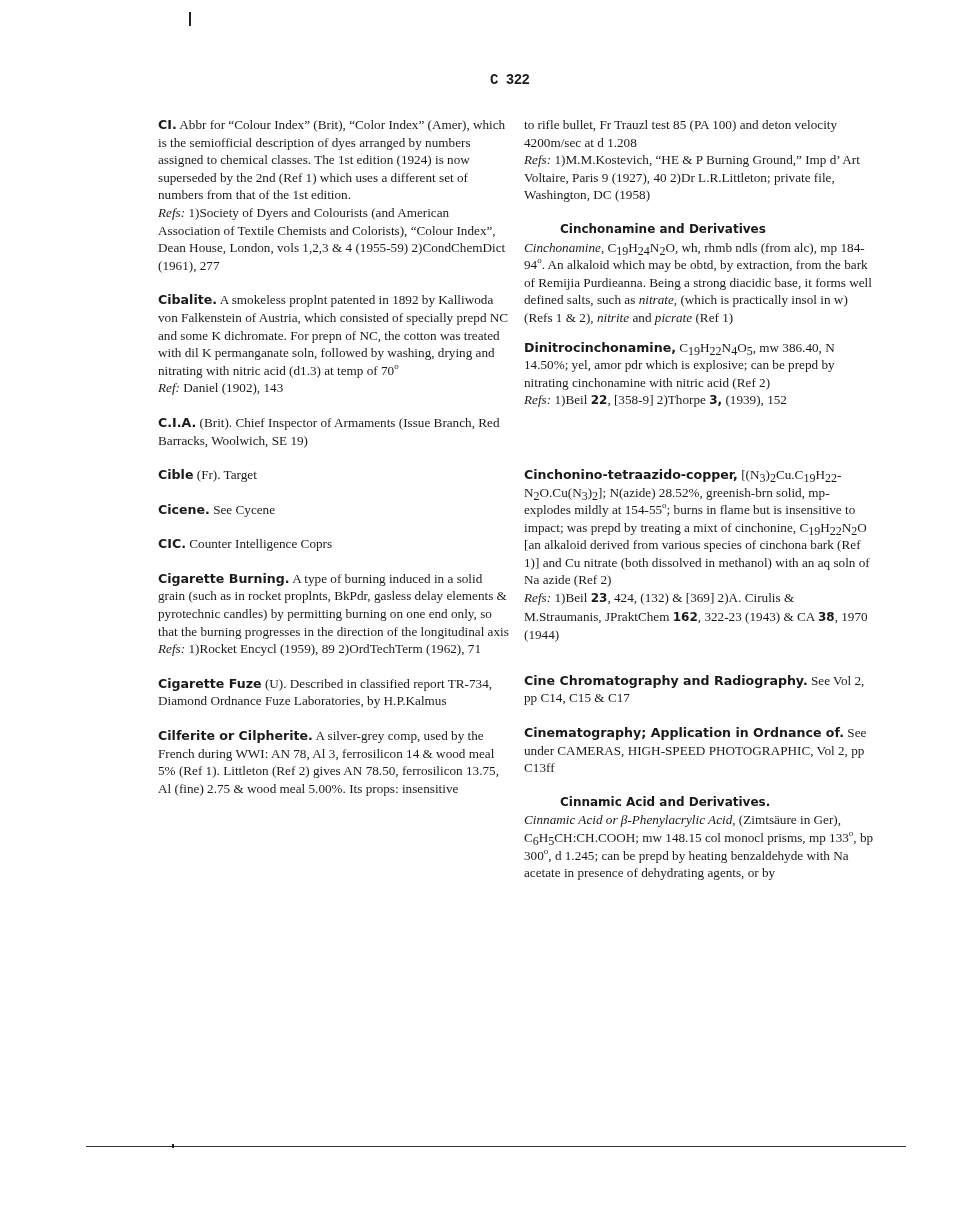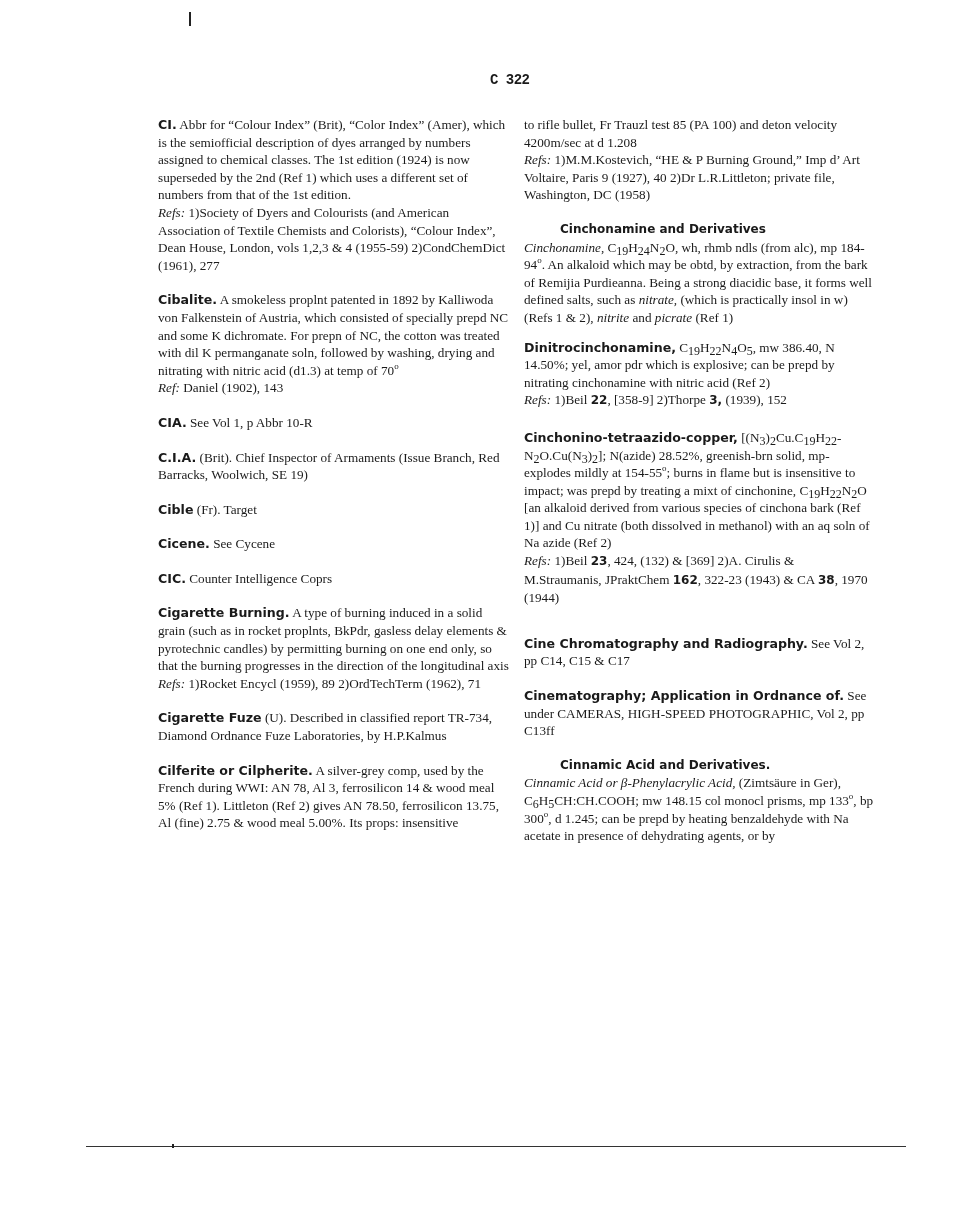--- a/index.html
+++ b/index.html
@@ -34,23 +34,20 @@
   <div class="entry">
     <p><span class="hw">CI.</span><span> Abbr for “Colour Index” (Brit), “Color Index” (Amer), which is the semiofficial description of dyes arranged by numbers assigned to chemical classes. The 1st edition (1924) is now superseded by the 2nd (Ref 1) which uses a different set of numbers from that of the 1st edition.</span></p>
     <p><i>Refs:</i><span> 1)Society of Dyers and Colourists (and American Association of Textile Chemists and Colorists), “Colour Index”, Dean House, London, vols 1,2,3 &amp; 4 (1955-59)  2)CondChemDict (1961), 277</span></p>
   </div>
 
   <div class="entry">
     <p><span class="hw">Cibalite.</span><span> A smokeless proplnt patented in 1892 by Kalliwoda von Falkenstein of Austria, which consisted of specially prepd NC and some K dichromate. For prepn of NC, the cotton was treated with dil K permanganate soln, followed by washing, drying and nitrating with nitric acid (d1.3) at temp of 70</span><sup>o</sup></p>
     <p><i>Ref:</i><span> Daniel (1902), 143</span></p>
   </div>
 
-  <div class="entry">
-    <p><span class="hw">CIA.</span><span> See Vol 1, p Abbr 10-R</span></p>
-  </div>
 
   <div class="entry">
     <p><span class="hw">C.I.A.</span><span> (Brit). Chief Inspector of Armaments (Issue Branch, Red Barracks, Woolwich, SE 19)</span></p>
   </div>
 
   <div class="entry">
     <p><span class="hw">Cible</span><span> (Fr). Target</span></p>
   </div>
 
 
@@ -81,21 +78,21 @@
   <div class="entry">
     <p><span>to rifle bullet, Fr Trauzl test 85 (PA 100) and deton velocity 4200m/sec at d 1.208</span></p>
     <p><i>Refs:</i><span> 1)M.M.Kostevich, “HE &amp; P Burning Ground,” Imp d’ Art Voltaire, Paris 9 (1927), 40  2)Dr L.R.Littleton; private file, Washington, DC (1958)</span></p>
   </div>
 
   <div class="entry" style="margin-bottom:12px">
     <p class="center-head">Cinchonamine and Derivatives</p>
     <p><i>Cinchonamine</i>, <span><span>C</span><sub>19</sub><span>H</span><sub>24</sub><span>N</span><sub>2</sub><span>O</span></span><span>, wh, rhmb ndls (from alc), mp 184-94</span><sup>o</sup><span>. An alkaloid which may be obtd, by extraction, from the bark of Remijia Purdieanna. Being a strong diacidic base, it forms well defined salts, such as </span><i>nitrate,</i><span> (which is practically insol in w) (Refs 1 &amp; 2), </span><i>nitrite</i><span> and </span><i>picrate</i><span> (Ref 1)</span></p>
   </div>
 
-  <div class="entry" style="margin-bottom:19px">
+  <div class="entry" style="margin-bottom:56px">
     <p><span class="hw">Dinitrocinchonamine,</span> <span><span>C</span><sub>19</sub><span>H</span><sub>22</sub><span>N</span><sub>4</sub><span>O</span><sub>5</sub></span><span>, mw 386.40, N 14.50%; yel, amor pdr which is explosive; can be prepd by nitrating cinchonamine with nitric acid (Ref 2)</span></p>
     <p><i>Refs:</i><span> 1)Beil </span><b class="bn">22</b><span>, [358-9]   2)Thorpe </span><b class="bn">3,</b><span> (1939), 152</span></p>
   </div>
 
   <div class="entry" style="margin-bottom:28px">
     <p><span class="hw">Cinchonino-tetraazido-copper,</span><span> [(N</span><sub>3</sub><span>)</span><sub>2</sub><span>Cu.C</span><sub>19</sub><span>H</span><sub>22</sub><span>-N</span><sub>2</sub><span>O.Cu(N</span><sub>3</sub><span>)</span><sub>2</sub><span>]; N(azide) 28.52%, greenish-brn solid, mp-explodes mildly at 154-55</span><sup>o</sup><span>; burns in flame but is insensitive to impact; was prepd by treating a mixt of cinchonine, C</span><sub>19</sub><span>H</span><sub>22</sub><span>N</span><sub>2</sub><span>O [an alkaloid derived from various species of cinchona bark (Ref 1)] and Cu nitrate (both dissolved in methanol) with an aq soln of Na azide (Ref 2)</span></p>
     <p><i>Refs:</i><span> 1)Beil </span><b class="bn">23</b><span>, 424, (132) &amp; [369]   2)A. Cirulis &amp; M.Straumanis, JPraktChem </span><b class="bn">162</b><span>, 322-23 (1943) &amp; CA </span><b class="bn">38</b><span>, 1970 (1944)</span></p>
   </div>
 
   <div class="entry">

